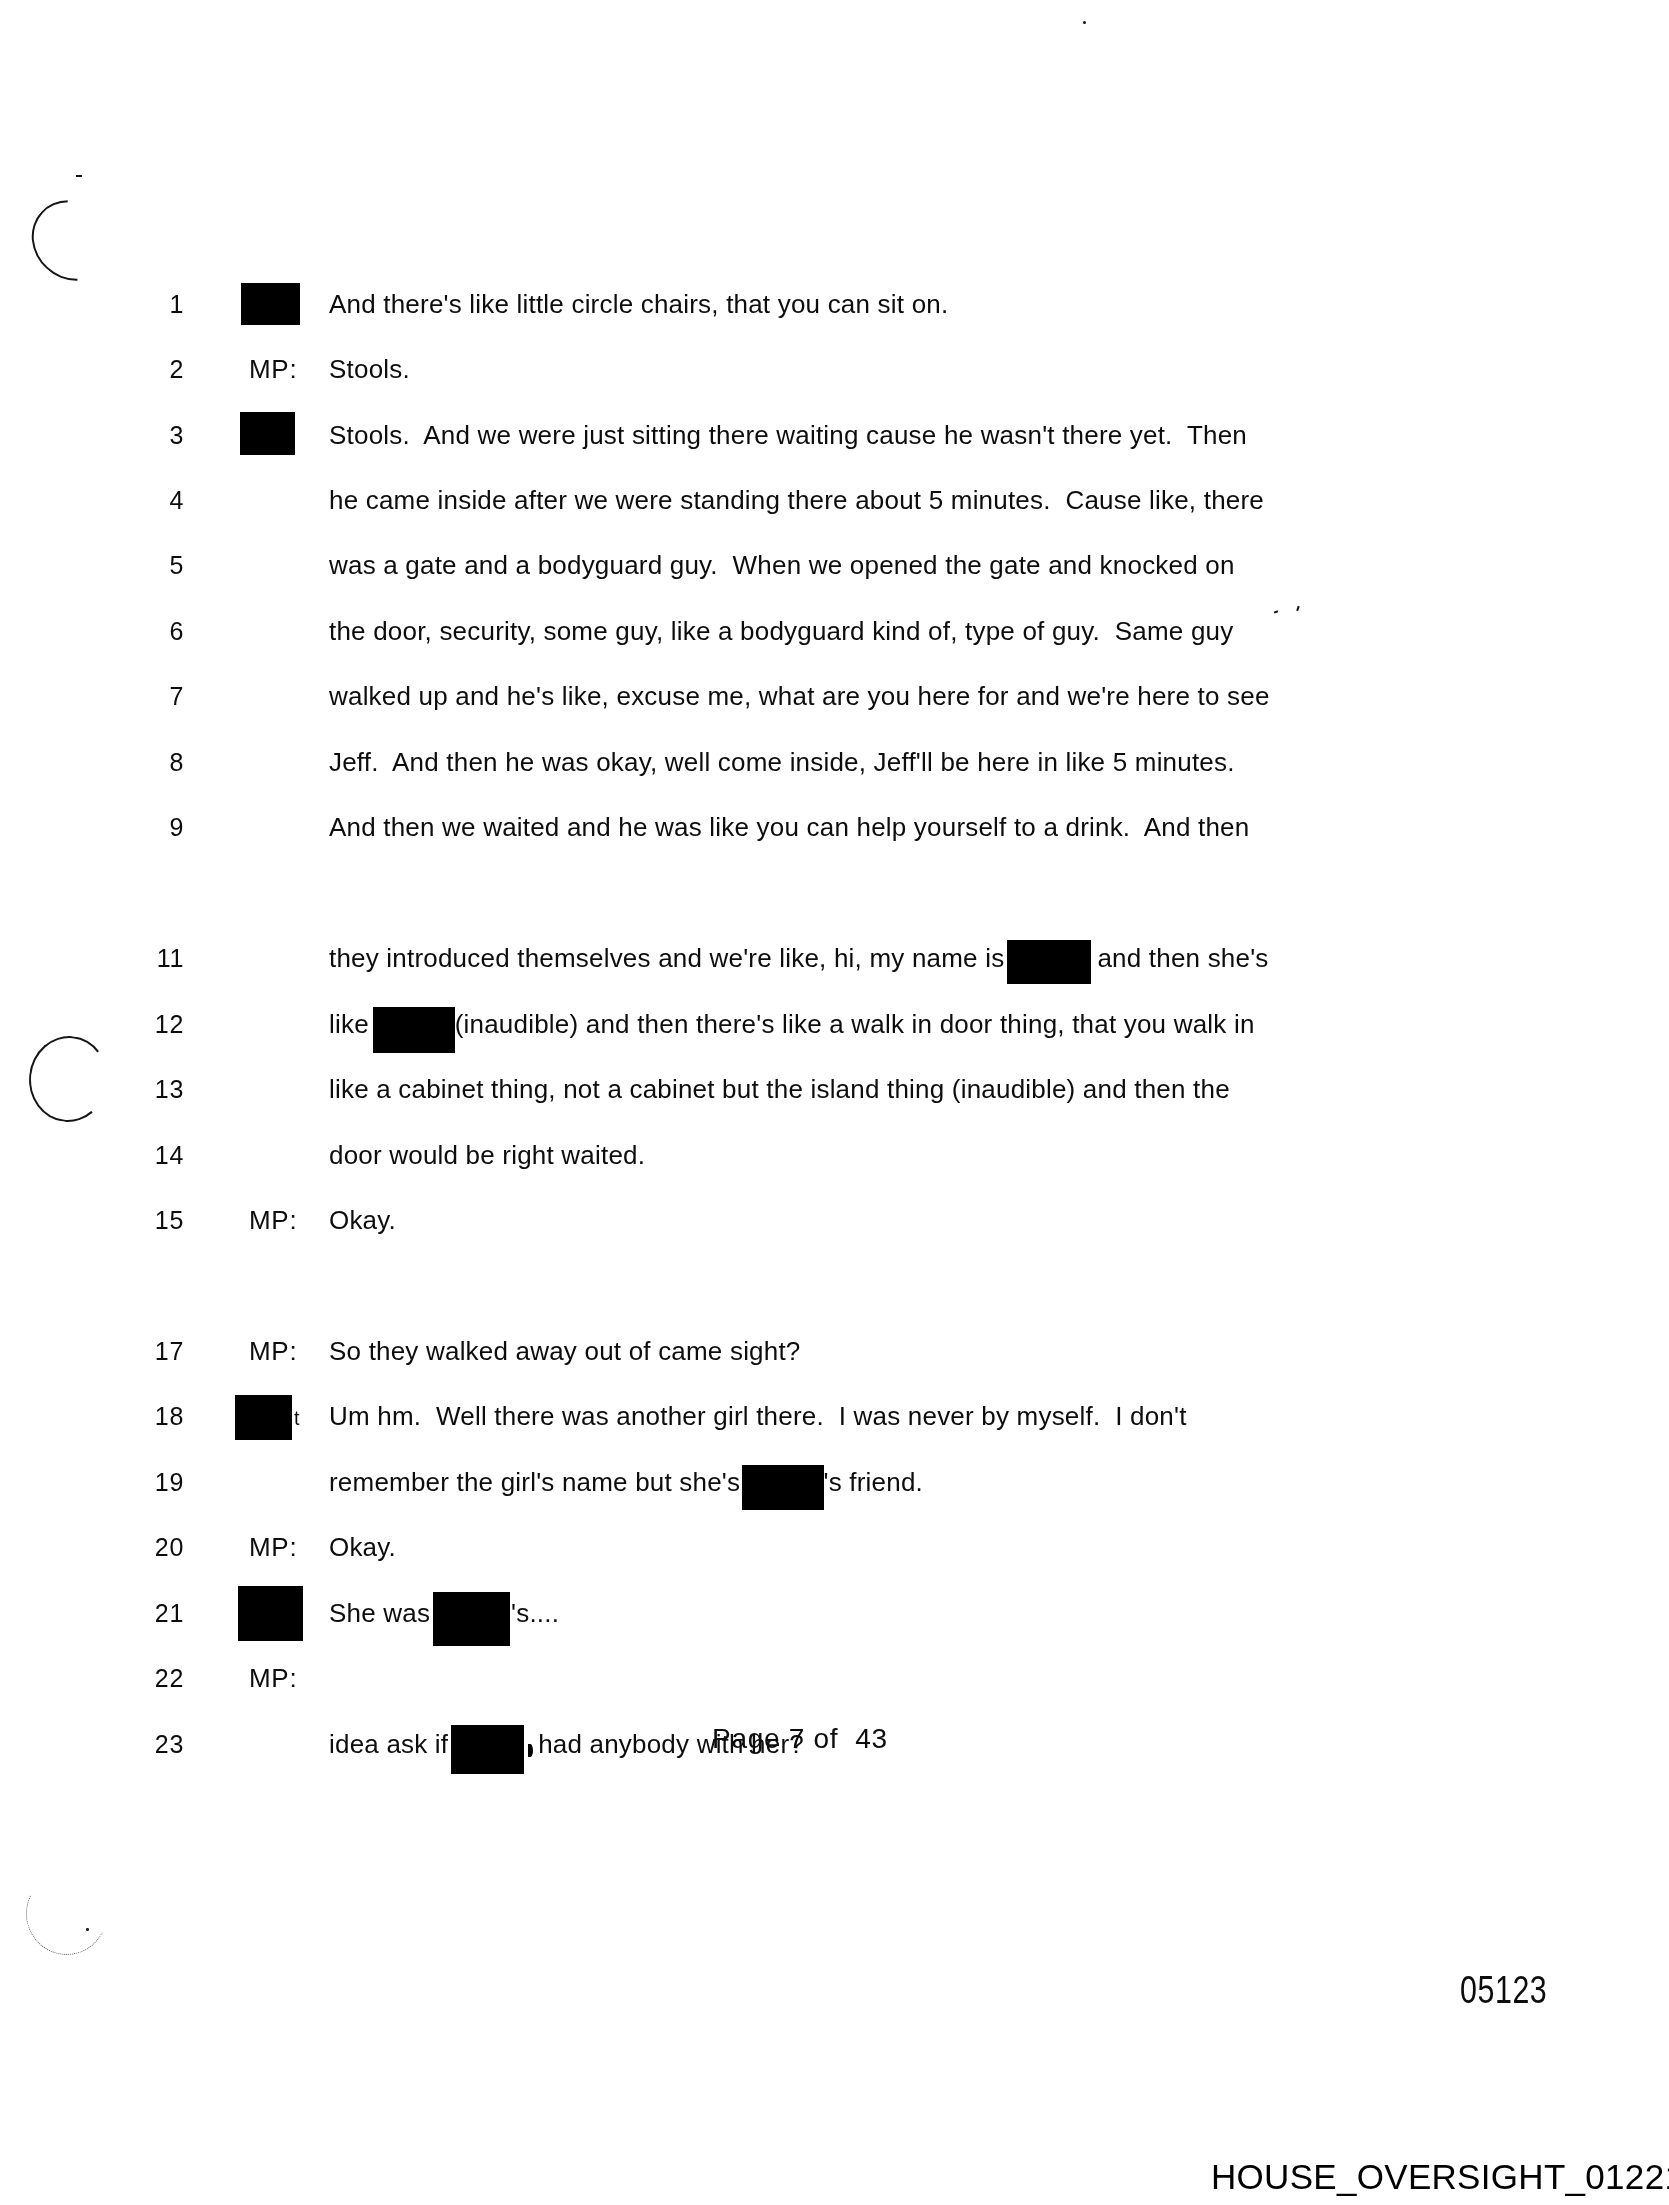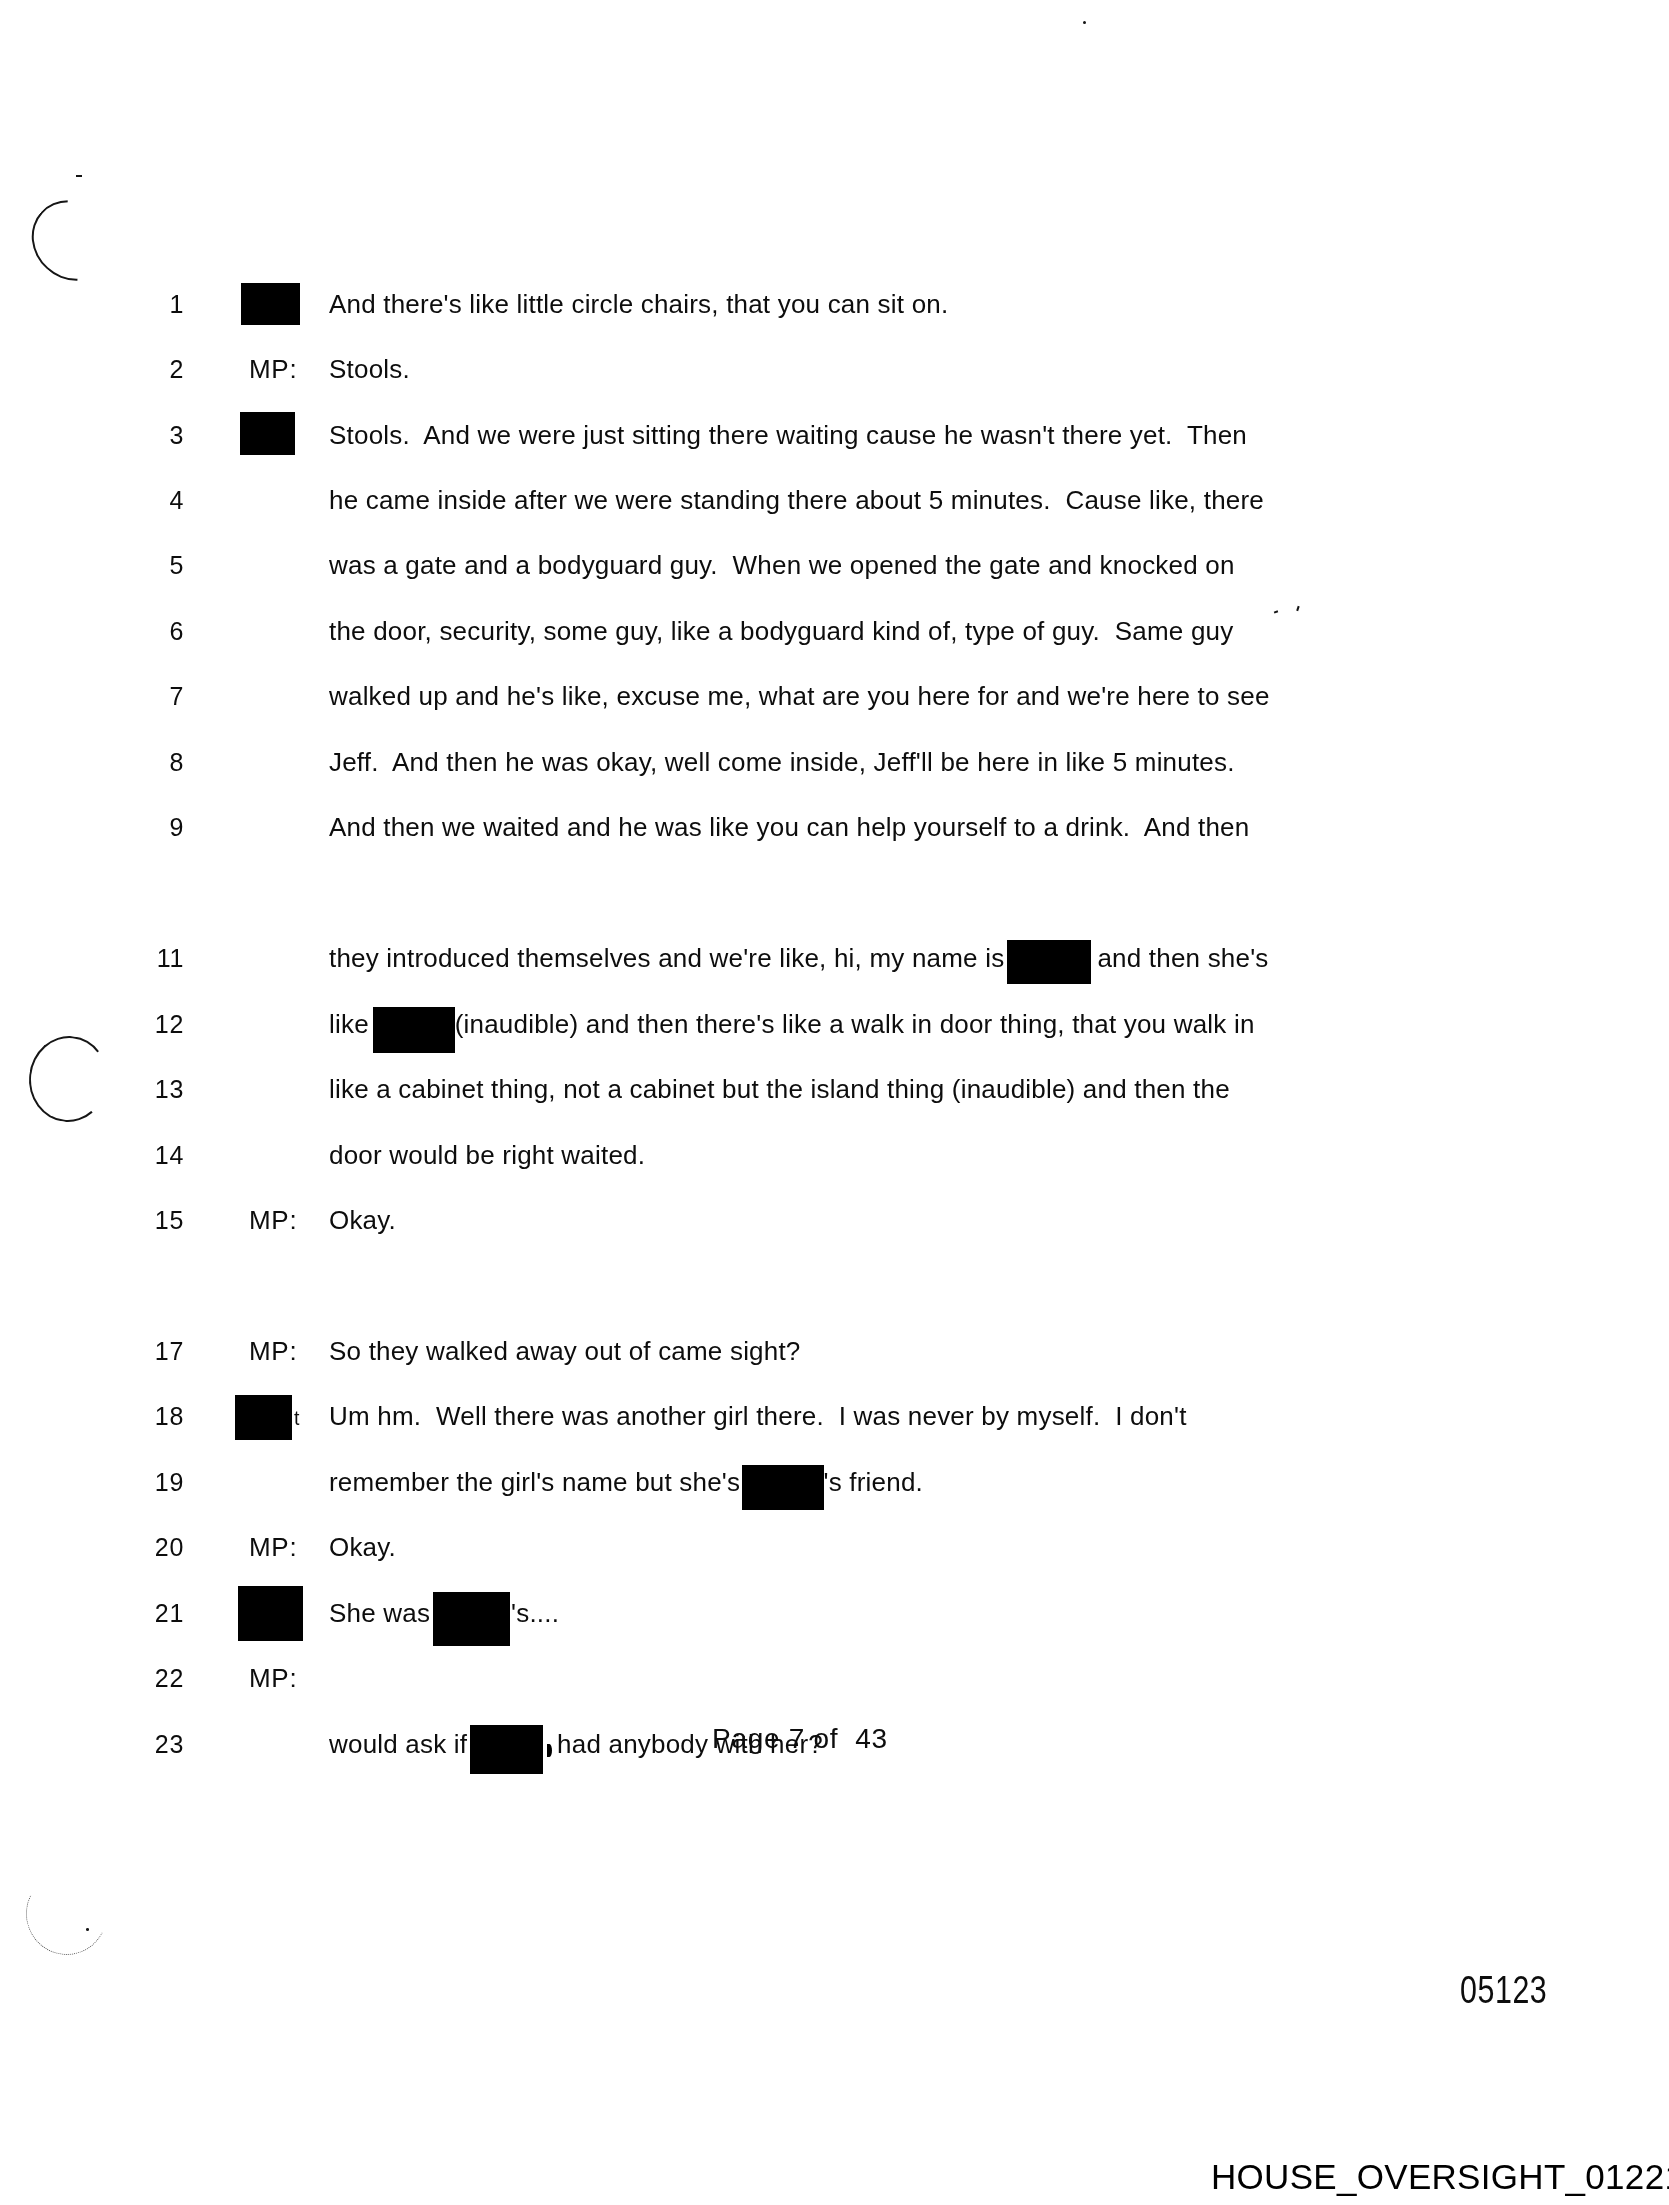--- a/index.html
+++ b/index.html
@@ -177,21 +177,21 @@
     <span class="content"><span>She was</span><span class="ri r21"></span><span>'s....</span></span>
   </div>
 
   <div class="row" style="top:1646px">
     <span class="num">22</span>
     <span class="speaker">MP:</span>
   </div>
 
   <div class="row" style="top:1712px">
     <span class="num">23</span>
-    <span class="content"><span>would ask if</span><span class="ri r23"></span><span class="frag23"></span><span>had anybody with her?</span></span>
+    <span class="content"><span>idea ask if</span><span class="ri r23"></span><span class="frag23"></span><span>had anybody with her?</span></span>
   </div>
 
   <div class="pagelabel">Page 7 of  43</div>
   <div class="stamp">05123</div>
   <div class="bates">HOUSE_OVERSIGHT_012217</div>
 
 </div>
 
 
 </body></html>

